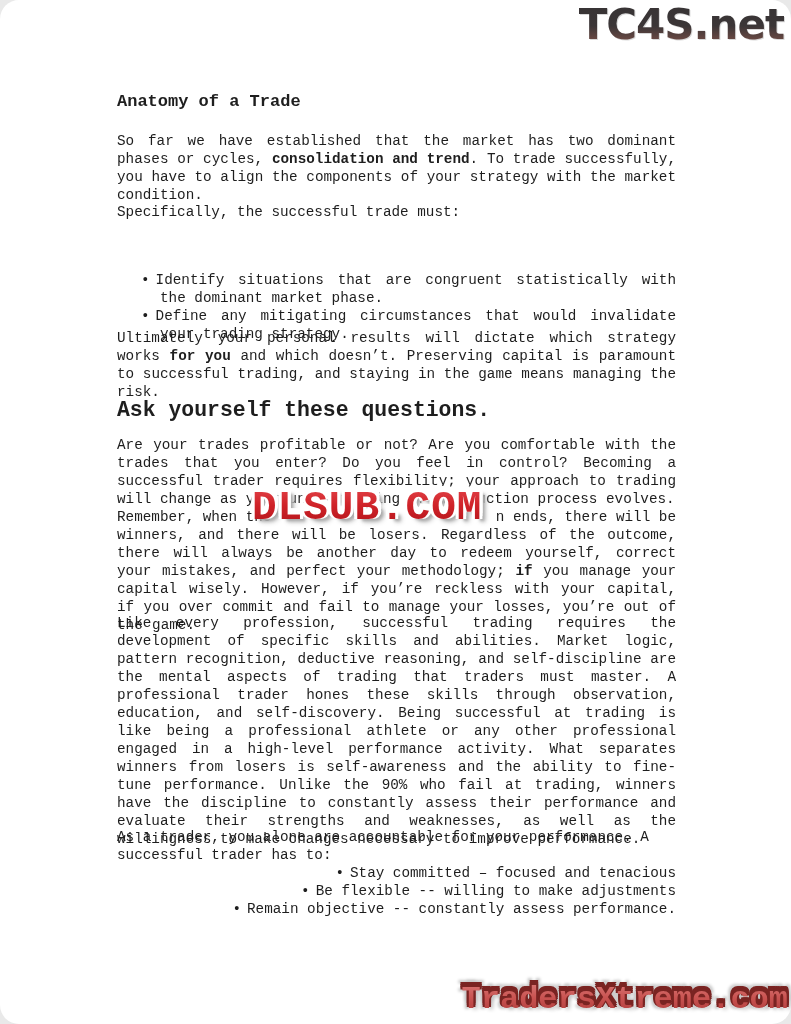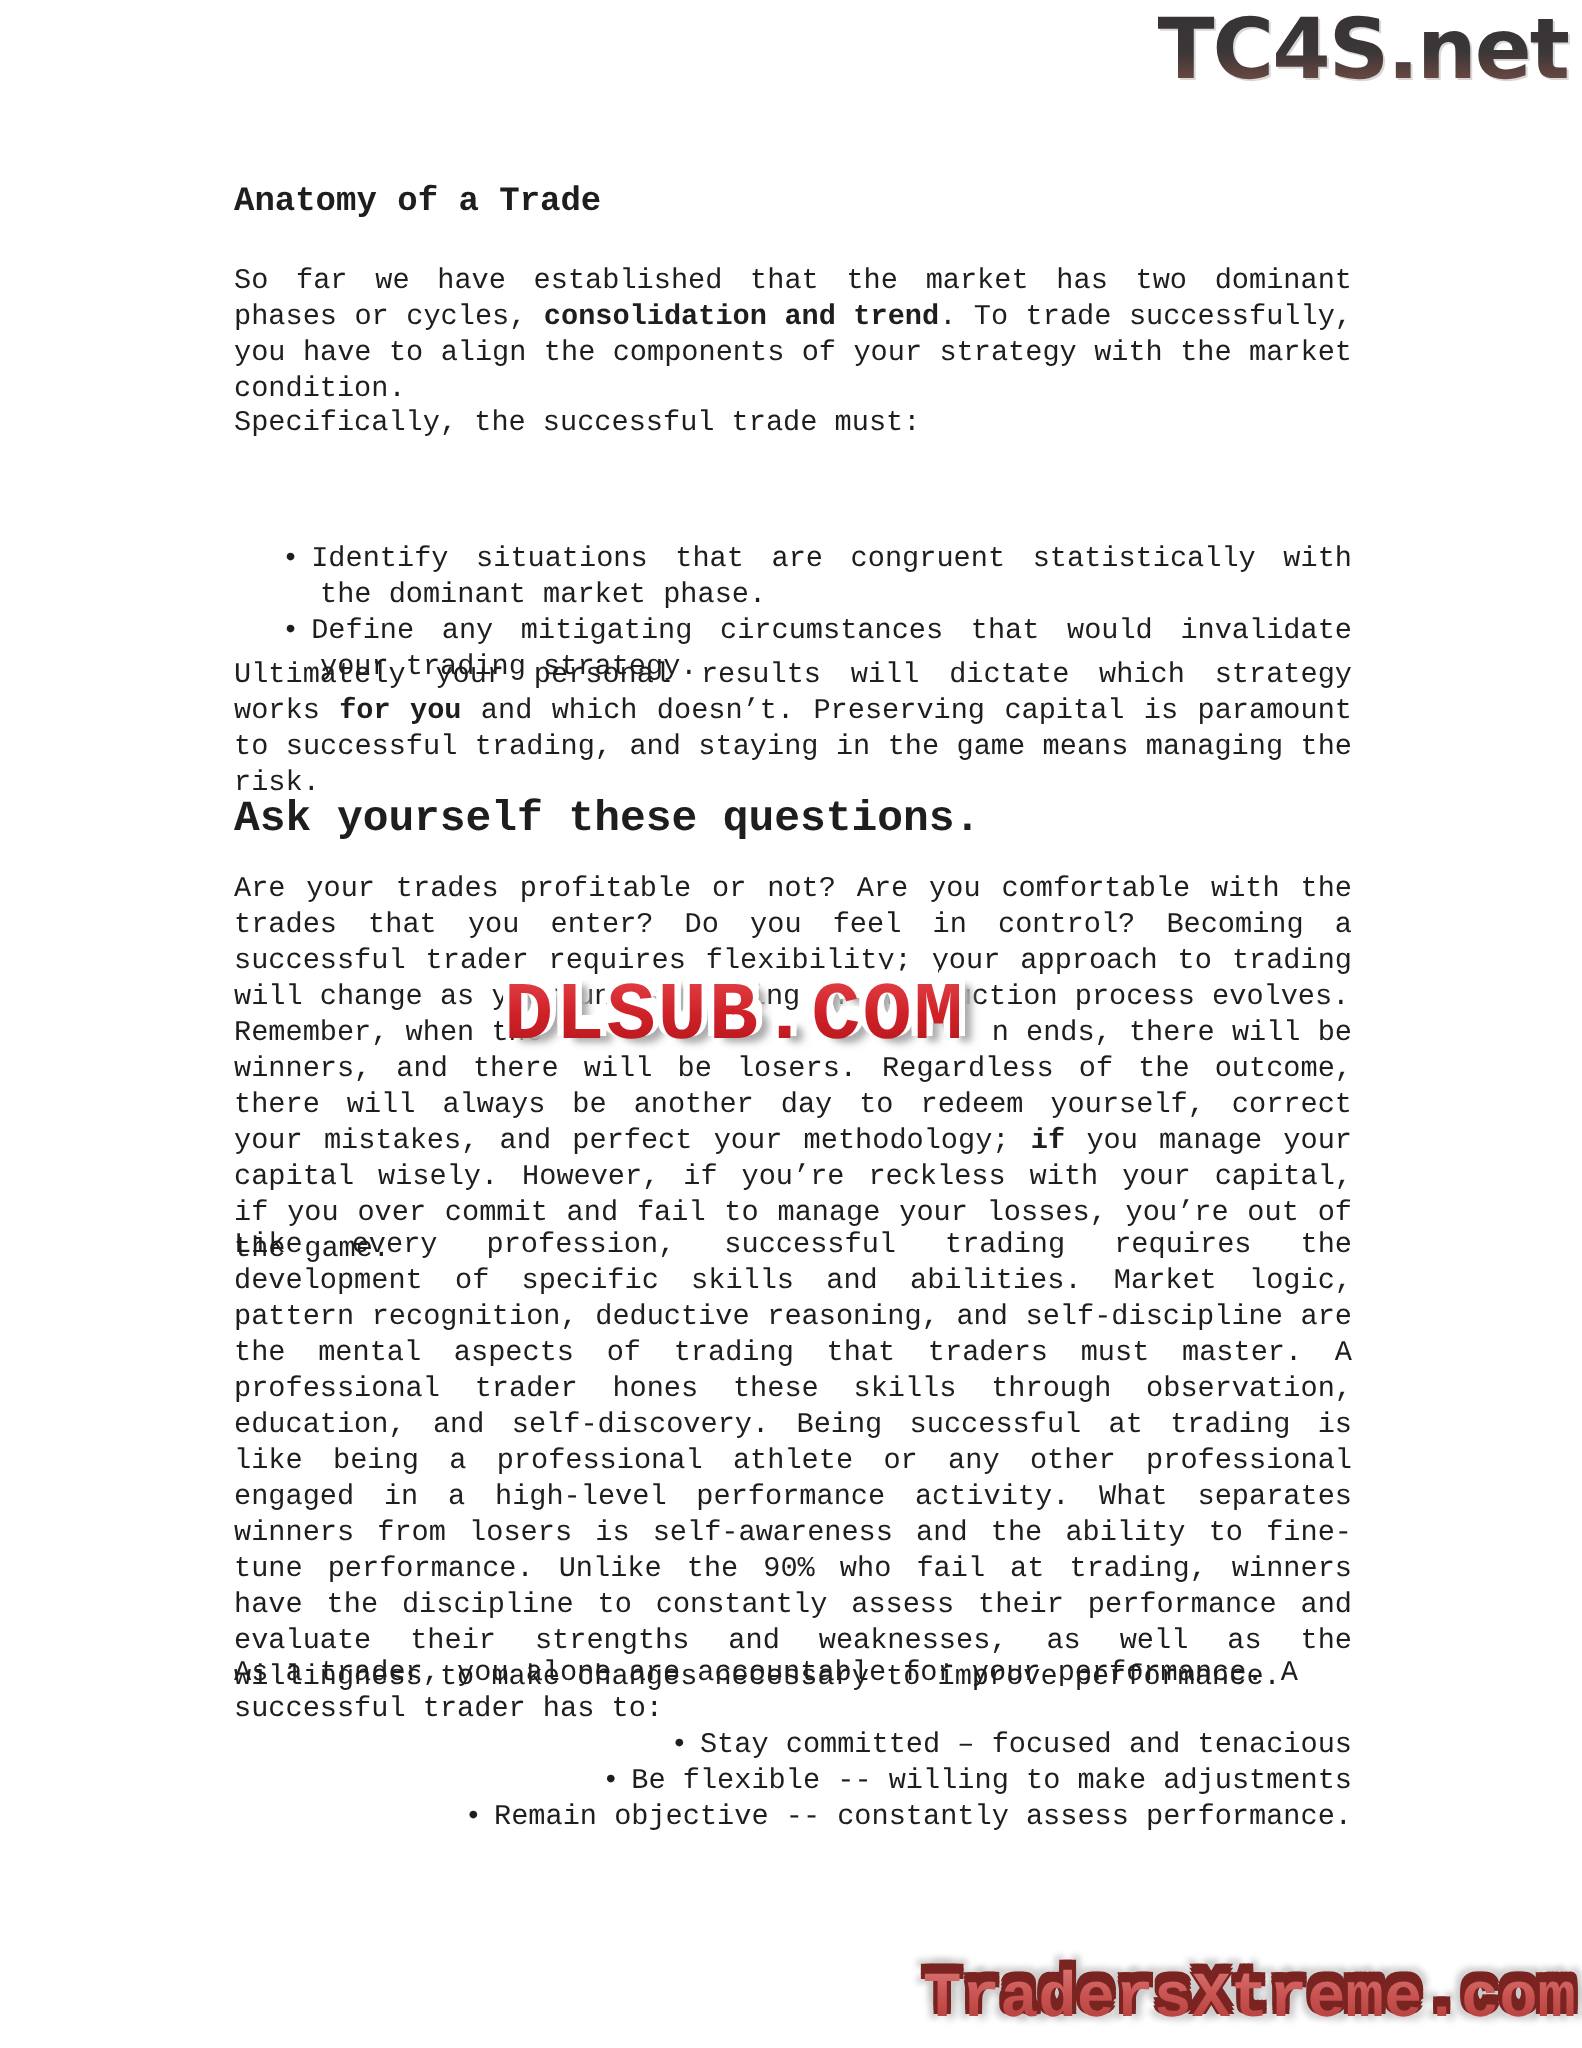--- a/index.html
+++ b/index.html
@@ -1,20 +1,21 @@
 <!DOCTYPE html>
 <html><head>
 <meta charset="utf-8">
 <style>
   * { margin:0; padding:0; box-sizing:border-box;font-family:Liberation Mono, monospace; }
   html,body { background:#e9e9e9; }
   .page {
     position:relative; width:791px; height:1024px; background:#ffffff;
     font-family:"Liberation Serif", serif; color:#1e1e1e; overflow:hidden;
     margin:0 auto;
+    border-radius:19px;
   }
   .content { position:absolute; left:117px; top:0; width:559px; font-size:14.3px; line-height:18px; }
   .blk { position:absolute; left:0; right:0; text-align:justify; }
   .blk b { font-weight:bold; }
   .t-title   { top:93px;  font-size:17px; font-weight:bold; text-align:left; }
   .b-p1      { top:132px; }
   .b-p2      { top:203px; text-align:left; }
   .b-ul1     { top:239px;margin-top:32px; }
   .b-p3      { top:329px; }
   .b-h2      { top:401px; font-weight:bold; text-align:left; }

